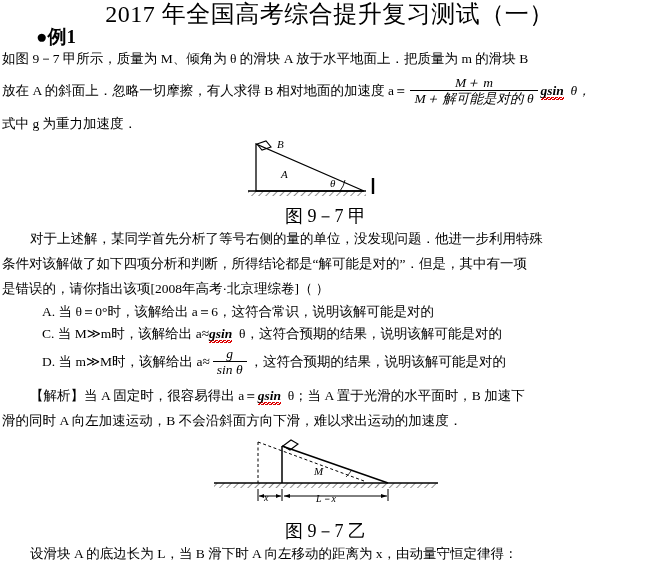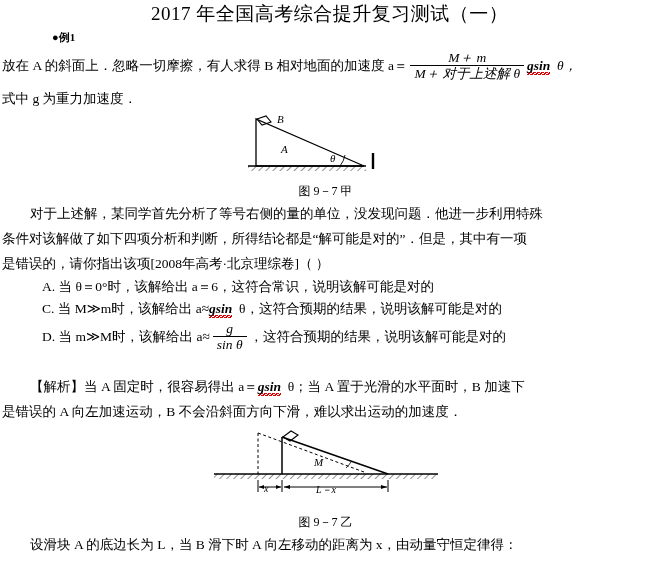--- a/index.html
+++ b/index.html
@@ -17,30 +17,30 @@
     position: relative;
   }
   .page {
     position: relative;
     width: 651px;
     height: 575px;
     padding: 0;
   }
   .doc-title {
     text-align: center;
-    font-size: 19px;
+    font-size: 24px;
     font-weight: normal;
     letter-spacing: 0.5px;
     margin: 2px 0 2px 8px;
     line-height: 24px;
     font-family: "Liberation Serif", "DejaVu Serif", serif;
   }
   .ex-marker {
-    margin: 1px 0 0 52px;
-    font-size: 11px;
+    margin: 1px 0 0 36px;
+    font-size: 19px;
     font-weight: bold;
     line-height: 18px;
   }
   .para {
     margin: 0;
     line-height: 25px;
     text-align: justify;
     font-size: 13.5px;
     padding: 0 4px 0 2px;
   }
@@ -70,39 +70,40 @@
     text-align: center;
     line-height: 1.15;
     margin: 0 3px;
     position: relative;
     top: -1px;
   }
   .frac .num { display: block; padding: 0 4px; text-align: center; }
   .frac .den { display: block; border-top: 1px solid #000; padding: 0 4px; }
   .fig-caption {
     text-align: center;
-    font-size: 12px;
+    font-size: 18px;
     line-height: 20px;
     margin: 2px 0 0 0;
   }
   .fig-wrap { width: 100%; display: block; }
   svg { display: block; margin: 0 auto; }
 </style>
 </head>
 <body>
 
 <div class="page">
 
   <div class="doc-title">2017 年全国高考综合提升复习测试（一）</div>
 
   <div class="ex-marker">●例1</div>
 
+  <div class="para">如图 9－7 甲所示，质量为 M、倾角为 θ 的滑块 A 放于水平地面上．把质量为 m 的滑块 B</div>
 
   <div class="para" style="line-height:40px;">
-    <span>放在 A 的斜面上．忽略一切摩擦，有人求得 B 相对地面的加速度 a＝</span><span class="frac"><span class="num it">M＋ m</span><span class="den it">M＋ 对于上述解 θ</span></span><span class="it sq">gsin</span>&nbsp;&nbsp;<span class="it">θ，</span>
+    <span>放在 A 的斜面上．忽略一切摩擦，有人求得 B 相对地面的加速度 a＝</span><span class="frac"><span class="num it">M＋ m</span><span class="den it">M＋ 解可能是对的 θ</span></span><span class="it sq">gsin</span>&nbsp;&nbsp;<span class="it">θ，</span>
   </div>
 
   <div class="para">式中 g 为重力加速度．</div>
 
   <div class="fig-wrap">
     <svg width="200" height="68" viewBox="0 0 200 68">
       <defs>
         <pattern id="hatch1" width="5" height="5" patternUnits="userSpaceOnUse" patternTransform="rotate(45)">
           <line x1="0" y1="0" x2="0" y2="5" stroke="#333" stroke-width="1.1"></line>
         </pattern>
@@ -138,24 +139,24 @@
   <div class="opt">
     <span>C.</span>
     <span>当 M≫m时，该解给出 a≈</span><span class="it sq">gsin</span>&nbsp;&nbsp;<span>θ，这符合预期的结果，说明该解可能是对的</span>
   </div>
 
   <div class="opt tall">
     <span>D.</span>
     <span>当 m≫M时，该解给出 a≈</span><span class="frac"><span class="num it">g</span><span class="den it">sin  θ</span></span><span>，这符合预期的结果，说明该解可能是对的</span>
   </div>
 
-  <div class="para indent" style="margin-top:20px;">
+  <div class="para indent" style="margin-top:4px;">
     <span>【解析】</span><span>当 A 固定时，很容易得出 a＝</span><span class="it sq">gsin</span>&nbsp;&nbsp;<span>θ；当 A 置于光滑的水平面时，B 加速下</span>
   </div>
-  <div class="para">是错误的 A 向左加速运动，B 不会沿斜面方向下滑，难以求出运动的加速度．</div>
+  <div class="para">滑的同时 A 向左加速运动，B 不会沿斜面方向下滑，难以求出运动的加速度．</div>
 
   <div class="fig-wrap">
     <svg width="260" height="74" viewBox="0 0 260 74">
       <defs>
         <pattern id="hatch2" width="5" height="5" patternUnits="userSpaceOnUse" patternTransform="rotate(45)">
           <line x1="0" y1="0" x2="0" y2="5" stroke="#333" stroke-width="1.1"></line>
         </pattern>
       </defs>
 
       <rect x="18" y="50" width="224" height="5" fill="url(#hatch2)"></rect>

